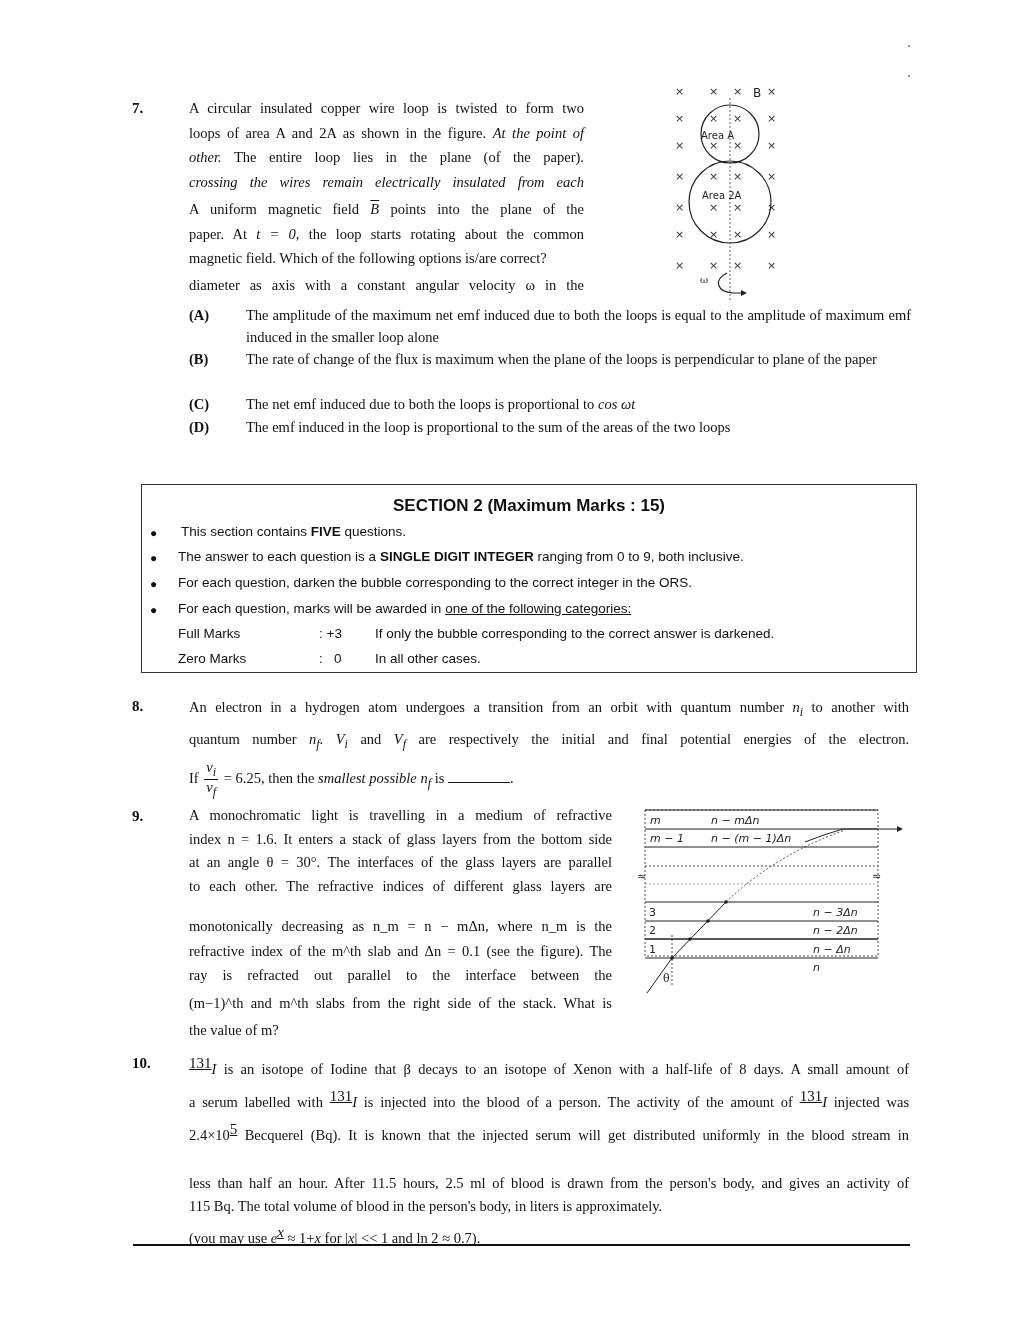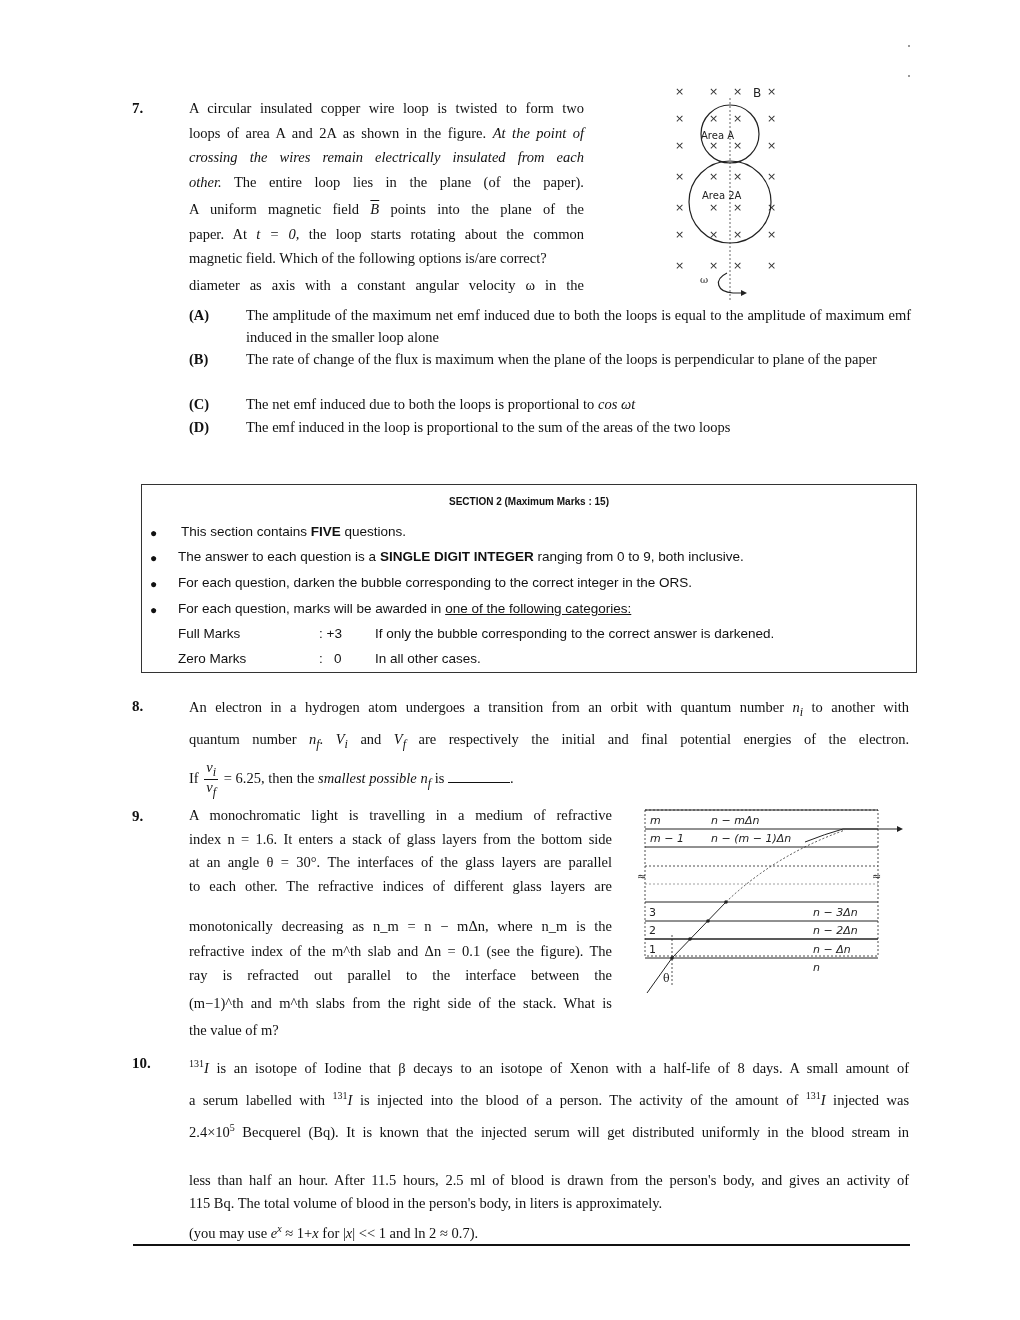--- a/index.html
+++ b/index.html
@@ -9,43 +9,43 @@
   .qnum { position: absolute; left: 132px; font-weight: bold; font-size: 15px; }
   .para { position: absolute; left: 189px; line-height: 24.5px; text-align: justify; }
   .para .line { display: block; text-align: justify; text-align-last: justify; white-space: nowrap; }
   .para .line.last { text-align-last: left; }
   .opt { position: absolute; left: 189px; width: 720px; line-height: 22px; }
   .opt .lab { position: absolute; left: 0; top: 0; font-weight: bold; }
   .opt .txt { position: absolute; left: 57px; width: 665px; text-align: justify; }
   .section-box { position: absolute; left: 141px; top: 484px; width: 776px; height: 189px;
                  border: 1.5px solid #333; box-sizing: border-box;
                  font-family: "Liberation Sans", "DejaVu Sans", sans-serif; font-size: 13.5px; color:#111; }
-  .section-title { position: absolute; top: 11px; left: 0; right: 0; text-align: center; font-weight: bold; font-size: 10px; }
+  .section-title { position: absolute; top: 11px; left: 0; right: 0; text-align: center; font-weight: bold; font-size: 17px; }
   .bullet { position: absolute; left: 8px; font-size: 12px; }
   .btxt { position: absolute; left: 36px; }
   .footer-rule { position: absolute; left: 133px; top: 1244px; width: 777px; height: 2px; background: #111; }
   .dot-mark { position: absolute; width: 2px; height: 2px; background: #999; }
-  sup { font-size: 10px; }
+  sup { font-size: 15px; text-decoration: underline; }
   .frac { display: inline-block; vertical-align: middle; text-align: center; line-height: 14px; margin: 0 2px; }
   .frac .num { display: block; border-bottom: 1px solid #111; padding: 0 2px; font-style: italic; }
   .frac .den { display: block; font-style: italic; }
   .blank { display: inline-block; width: 62px; border-bottom: 1px solid #111; height: 12px; vertical-align: baseline; }
 </style>
 </head>
 <body>
 
 <div class="dot-mark" style="left:908px; top:45px;"></div>
 <div class="dot-mark" style="left:908px; top:75px;"></div>
 
 <div class="qnum" style="top:100px;">7.</div>
 <div class="para" style="top:96px; width:395px;">
   <span class="line">A circular insulated copper wire loop is twisted to form two</span>
   <span class="line"><span>loops of area A and 2A as shown in the figure.</span> <i>At the point of</i></span>
+  <span class="line"><i>other.</i> <span>The entire loop lies in the plane (of the paper).</span></span>
   <span class="line"><i>crossing the wires remain electrically insulated from each</i></span>
-  <span class="line"><i>other.</i> <span>The entire loop lies in the plane (of the paper).</span></span>
   <span class="line" style="margin-top:3px;"><span>A uniform magnetic field</span> <i style="text-decoration: overline;">B</i> <span>points into the plane of the</span></span>
   <span class="line"><span>paper. At</span> <i>t = 0,</i> <span>the loop starts rotating about the common</span></span>
   <span class="line last">magnetic field. Which of the following options is/are correct?</span>
   <span class="line" style="margin-top:2px;"><span>diameter as axis with a constant angular velocity</span> <span>ω</span> <span>in the</span></span>
 </div>
 
 <div class="abs" style="left:665px; top:80px; width:120px; height:225px;">
   <svg width="120" height="225" viewBox="0 0 120 225">
     <g font-family="DejaVu Sans, sans-serif" font-size="11" fill="#333">
       <text x="10" y="15">×</text>

